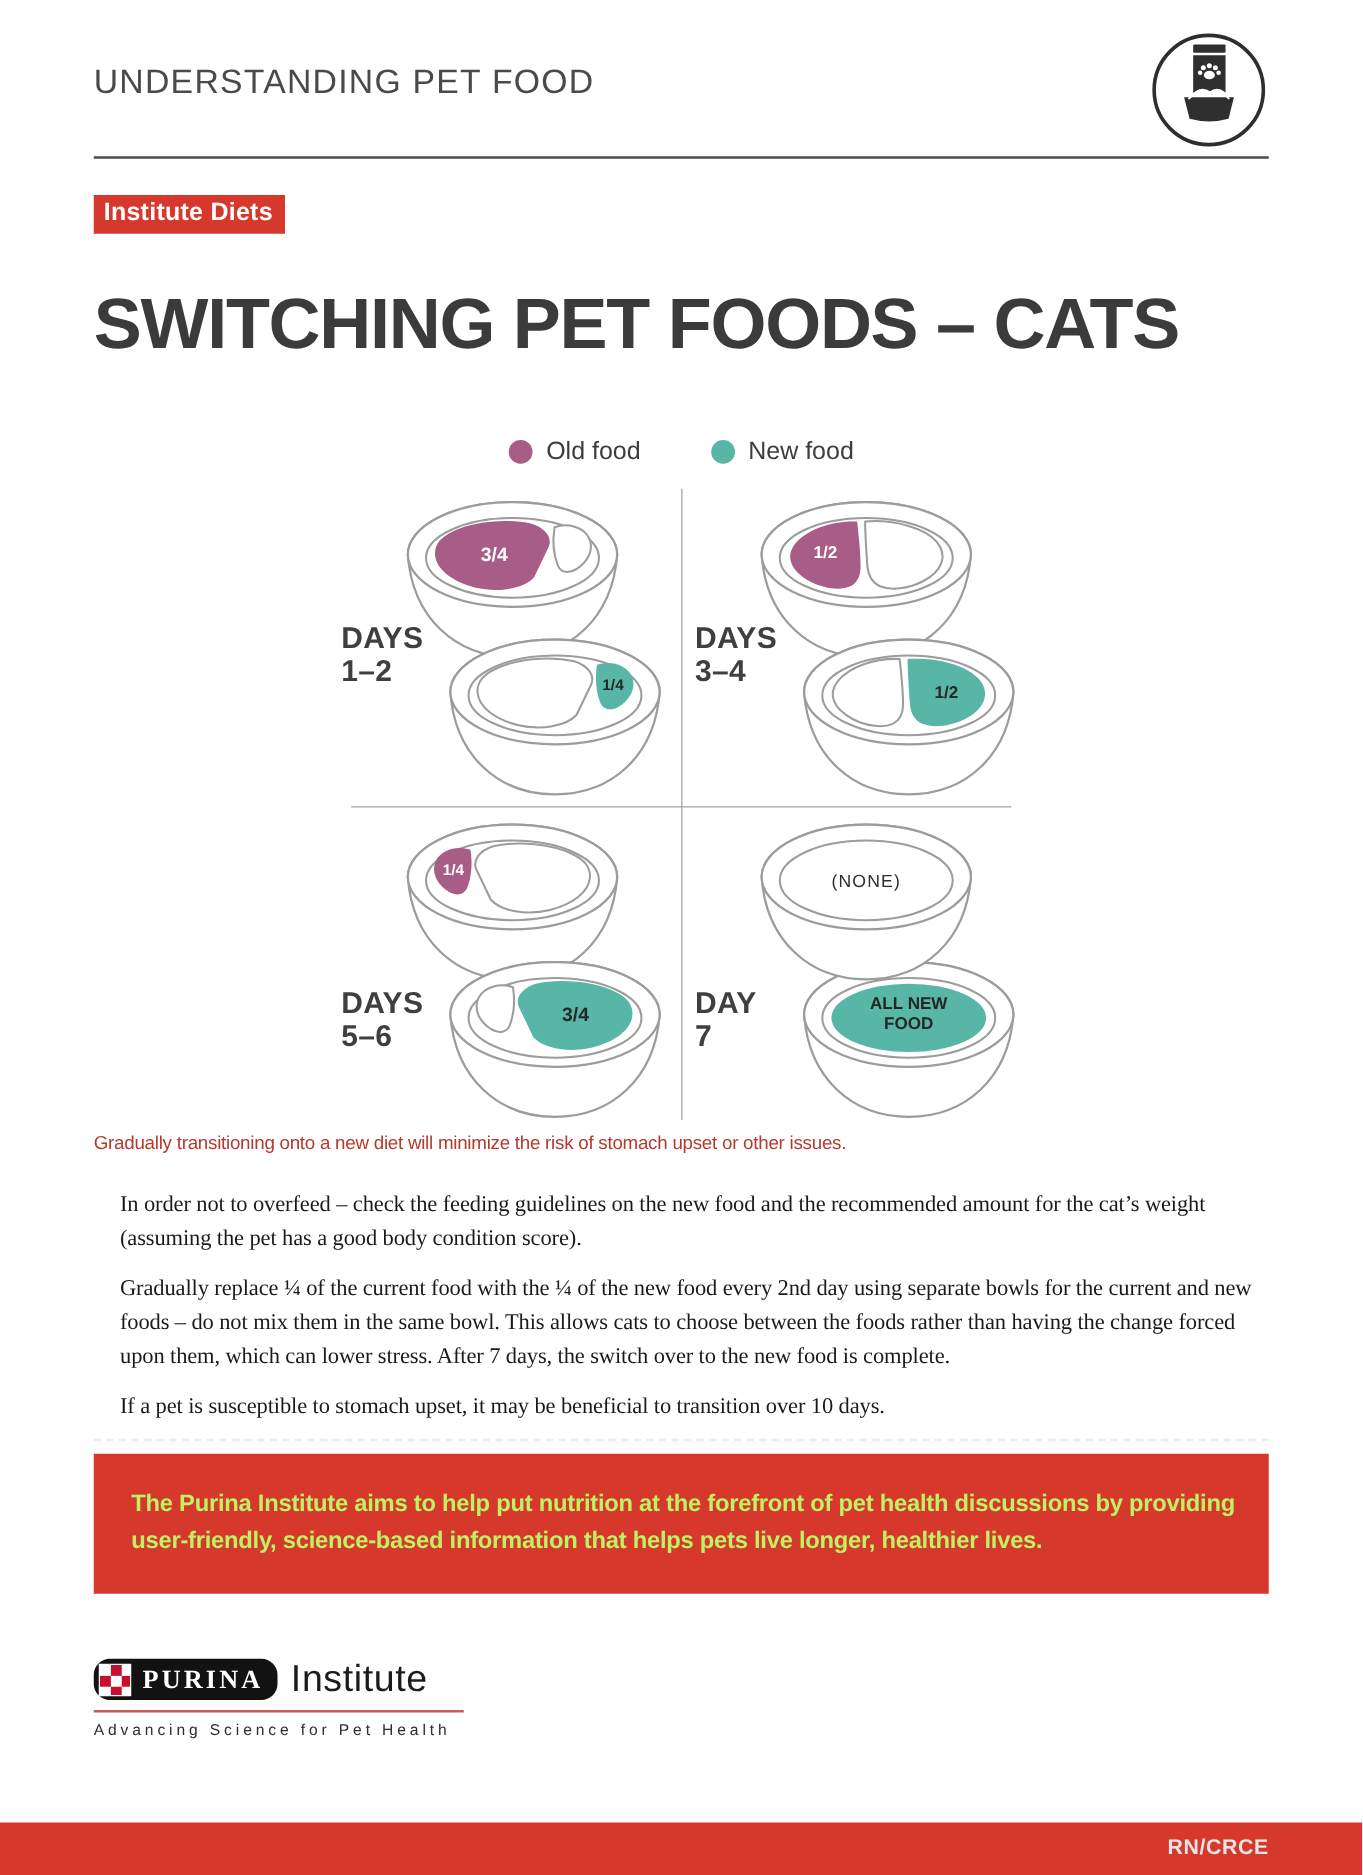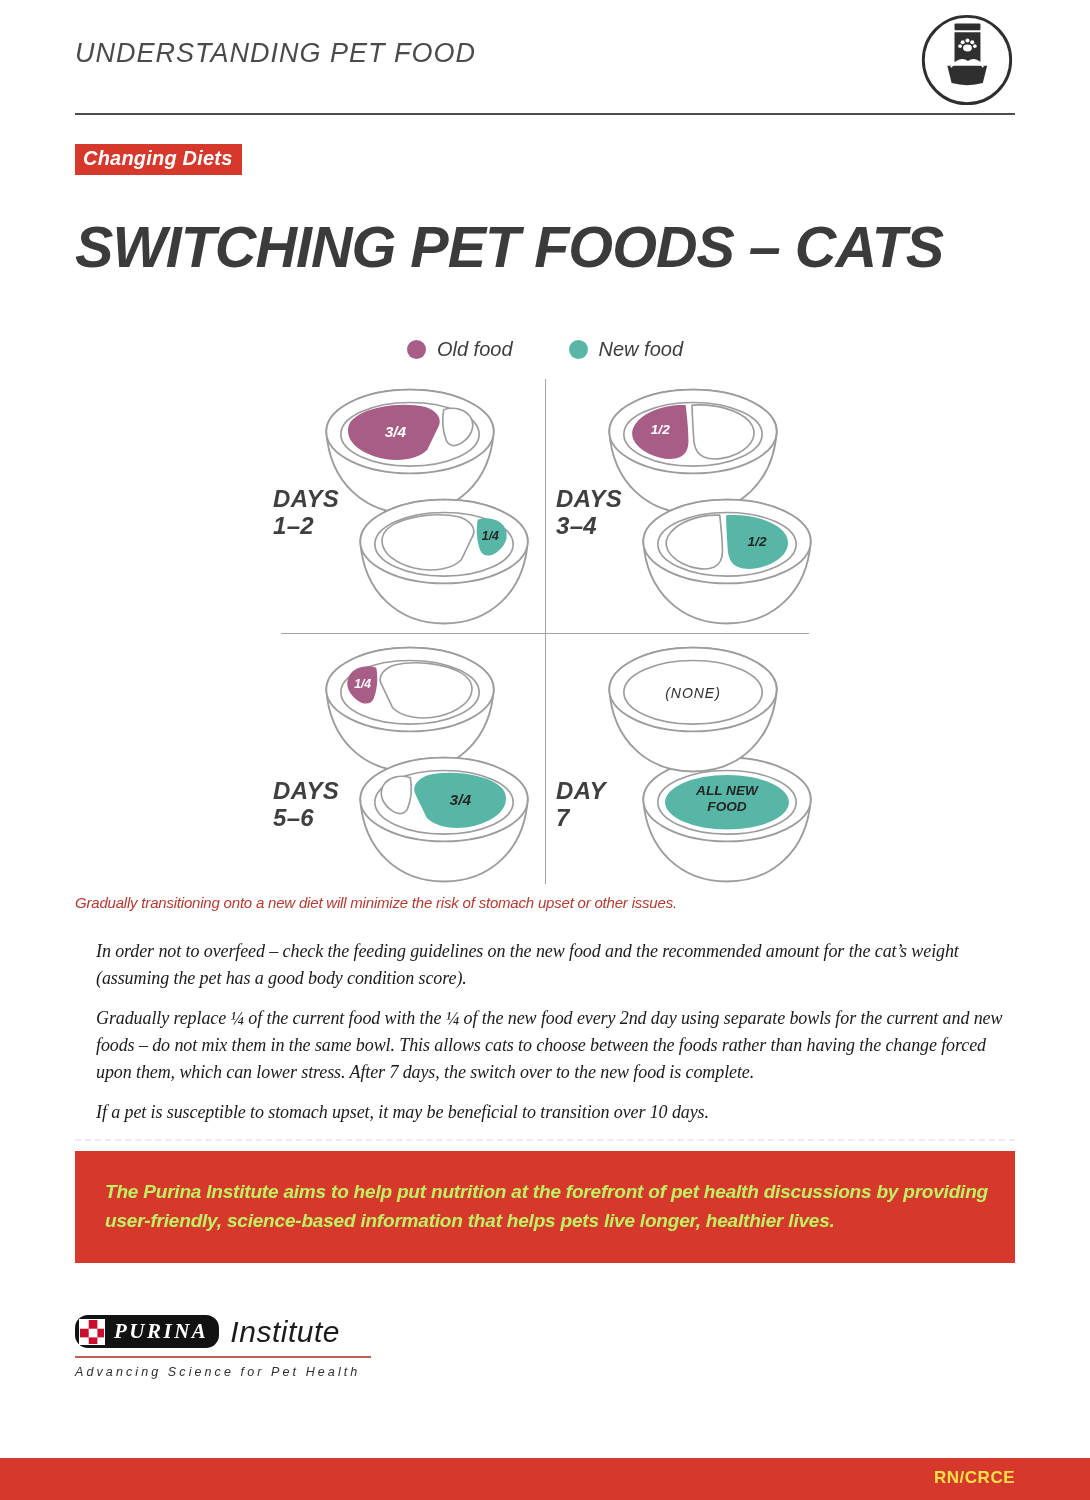--- a/index.html
+++ b/index.html
@@ -5,21 +5,21 @@
   :root{
     --red:#d6392c; --callout-red:#b43a2e; --old:#a75d85; --new:#57b6a5;
     --outline:#9c9c9c; --dark:#3b3b3b; --ink:#1a1a1a;
   }
   *{margin:0;padding:0;box-sizing:border-box;}
   html,body{background:#fff;}
   .page{
     position:relative; width:1090px; height:1500px; background:#fff;
     font-family:"Liberation Sans","DejaVu Sans",sans-serif; overflow:hidden;
   }
-  .content{padding:4px 75px;font-style:italic;}
+  .content{padding:16px 75px;}
 
   
   .hdr{position:relative; padding-top:34px;}
   .hdr-title{
     font-size:27px; font-weight:400; color:#4a4a4a; letter-spacing:1px;
   }
   .hdr-icon{position:absolute; top:8px; right:0; width:96px; height:100px;}
   .hdr-rule{border:none; border-top:2px solid #4d4d4d; margin-top:44px;}
 
   
@@ -81,21 +81,21 @@
     font-family:"Liberation Serif","DejaVu Serif",serif; font-weight:700; color:#fff;
     font-size:21px; letter-spacing:2.5px; margin:0 7px 0 9px;
   }
   .institute-word{font-size:30px; color:#1b1b1b; letter-spacing:.5px; font-weight:400;}
   .logo-rule{width:296px; height:2px; background:#bf5f58; margin-top:7px;}
   .logo-tagline{margin-top:7px; font-size:12.5px; letter-spacing:3.1px; color:#2e2e2e;}
 
   
   .footer{
     position:absolute; bottom:0; left:0; width:100%; height:42px; background:var(--red);
-    color:#fde047; font-weight:700; font-size:17px; text-align:right;
+    color:#e5e5e5; font-weight:700; font-size:17px; text-align:right;
     line-height:40px; padding-right:75px; letter-spacing:.5px;
   }
 </style>
 </head>
 <body>
 
 <div class="page">
   <div class="content">
 
     
@@ -118,21 +118,21 @@
           </g>
           <path d="M33,56 Q43,45 51,51 Q59,45 68,56 L68,58 L33,58 Z" fill="#fff"></path>
           <path d="M29.5,56 h41.5 l-4.5,18 q-16,4.5 -32.5,0 Z" fill="#2f2f2f"></path>
           <path d="M33,57.5 Q43,47.5 51,53 Q59,47.5 67,57.5" fill="none" stroke="#fff" stroke-width="1.6"></path>
         </svg>
       </div>
       <hr class="hdr-rule">
     </div>
 
     
-    <div class="badge">Changing Diets</div>
+    <div class="badge">Institute Diets</div>
     <div class="main-title">SWITCHING PET FOODS – CATS</div>
 
     
     <div class="legend">
       <div class="legend-item">
         <span class="legend-dot" style="background: rgb(167, 93, 133);"></span>
         <span class="legend-label">Old food</span>
       </div>
       <div class="legend-item">
         <span class="legend-dot" style="background: rgb(87, 182, 165);"></span>

